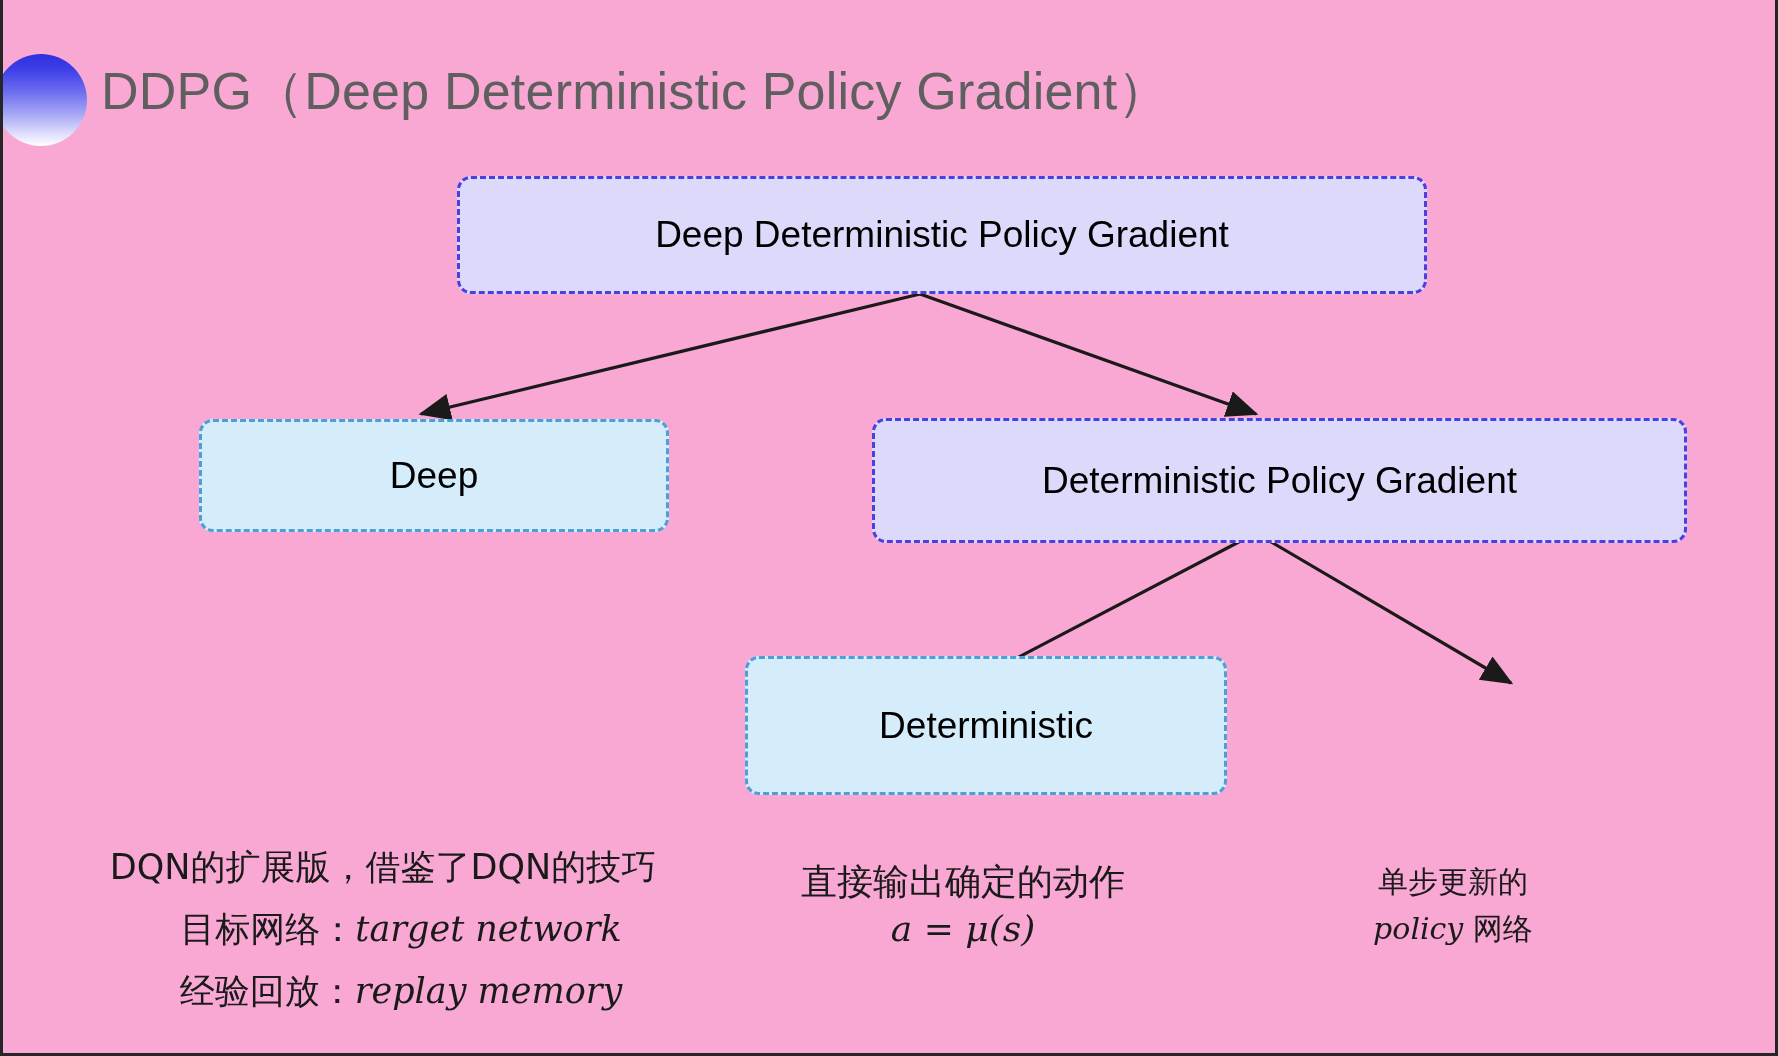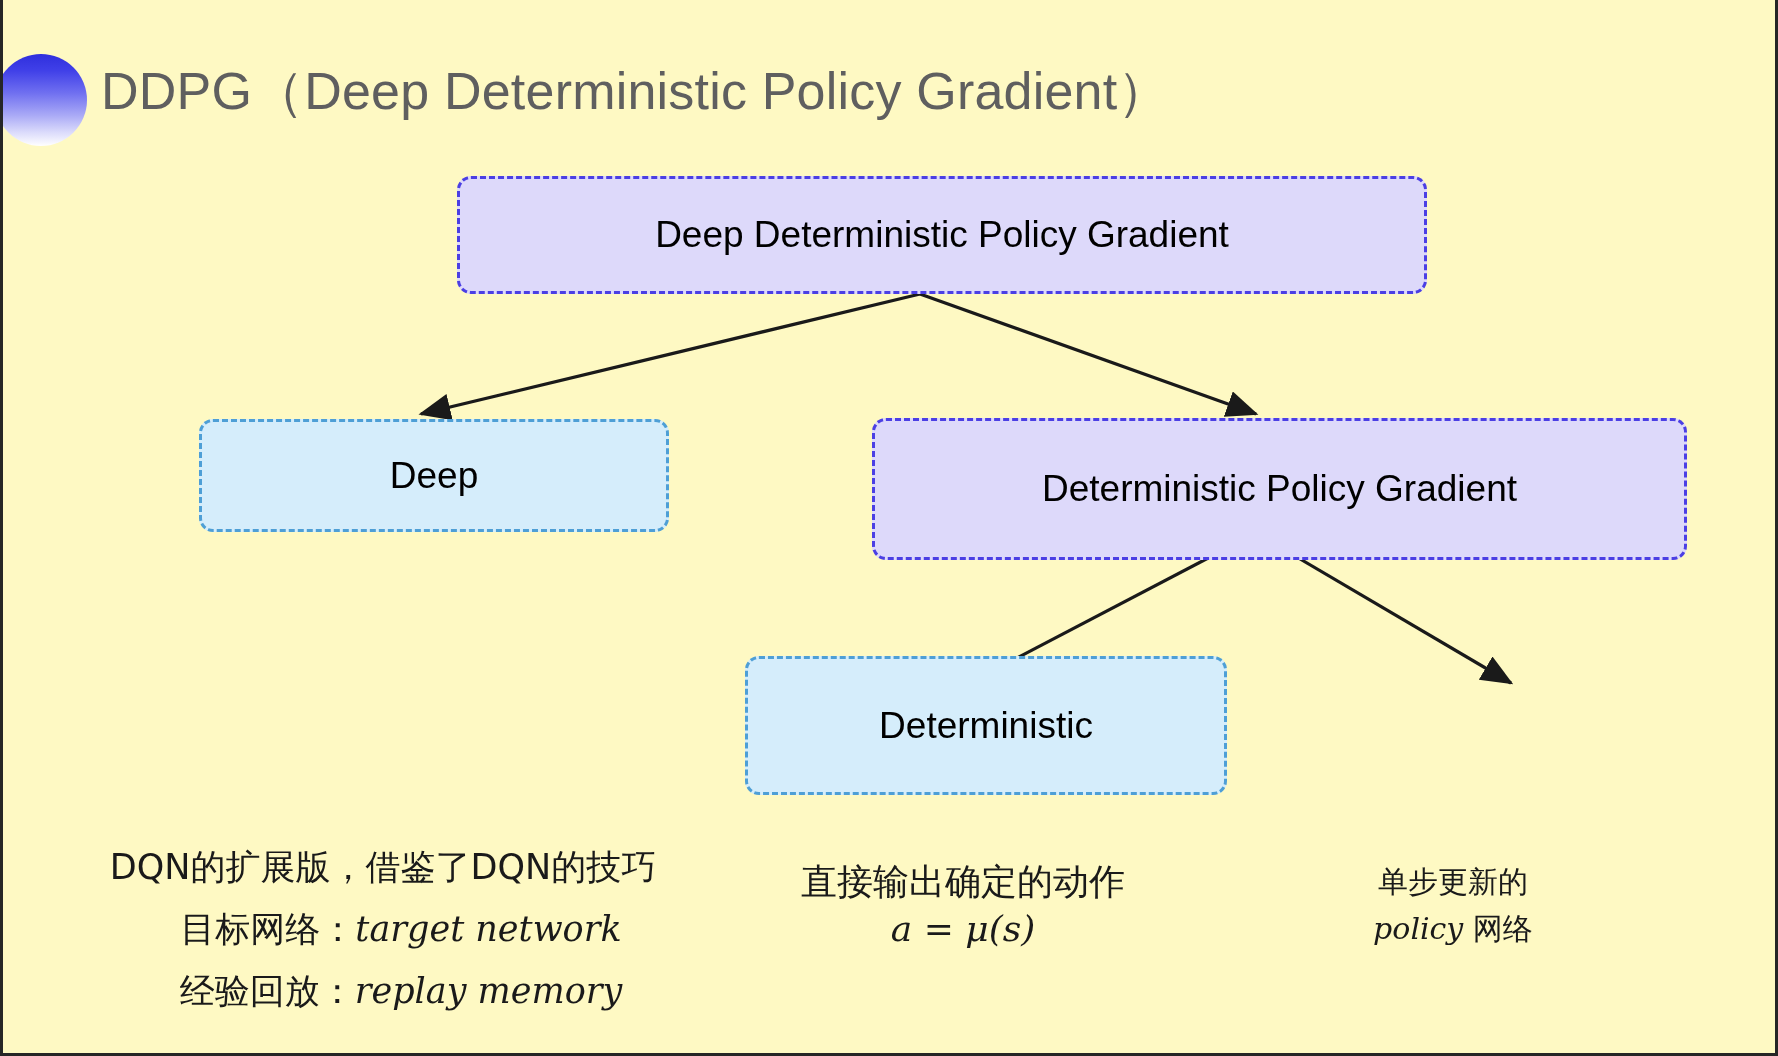--- a/index.html
+++ b/index.html
@@ -11,21 +11,21 @@
     width: 1778px;
     height: 1056px;
     overflow: hidden;
     font-family: "Liberation Sans", "DejaVu Sans", sans-serif;
   }
 
   #slide {
     position: relative;
     width: 1778px;
     height: 1056px;
-    background: #fef9c3;
+    background: #f9a8d4;
     box-sizing: border-box;
     border-left: 3px solid #262626;
     border-right: 3px solid #262626;
     border-bottom: 3px solid #262626;
     overflow: hidden;
     padding-left: 42px;
   }
 
   
   #title-decor {
@@ -84,21 +84,21 @@
     background: #ddd9fa;
     border: 3px dashed #4b3fe4;
   }
   .node-blue {
     background: #d5edfb;
     border: 3px dashed #4e9fd6;
   }
 
   #node-root       { left: 430px;  top: 176px; width: 970px; height: 118px; font-size: 37px; }
   #node-deep       { left: 172px;  top: 419px; width: 470px; height: 113px; font-size: 37px; }
-  #node-dpg        { left: 845px;  top: 418px; width: 815px; height: 142px; font-size: 37px; }
+  #node-dpg        { left: 845px;  top: 418px; width: 815px; height: 125px; font-size: 37px; }
   #node-det        { left: 718px;  top: 656px; width: 482px; height: 139px; font-size: 37px; }
   #node-pg         { left: 1272px; top: 688px; width: 470px; height: 113px; font-size: 37px; }
 
   
   .annot {
     position: absolute;
     color: #1a1a1a;
     text-align: center;
     white-space: nowrap;
   }

